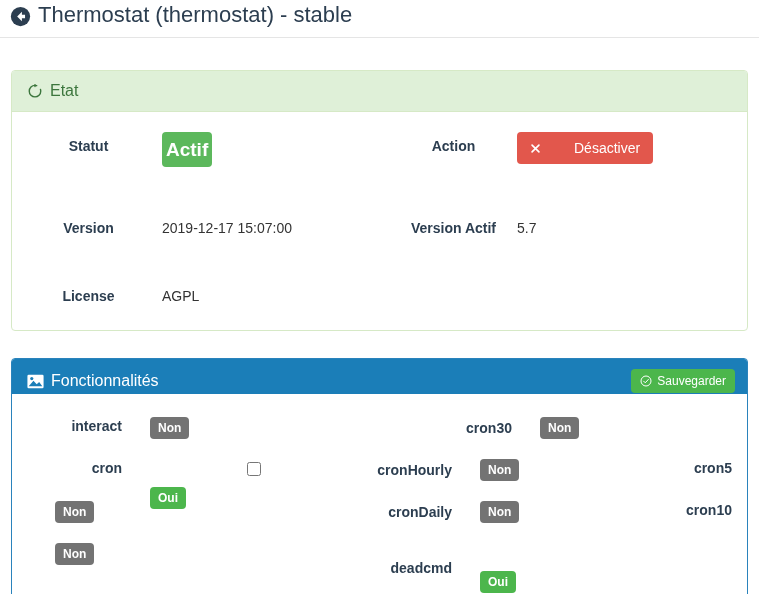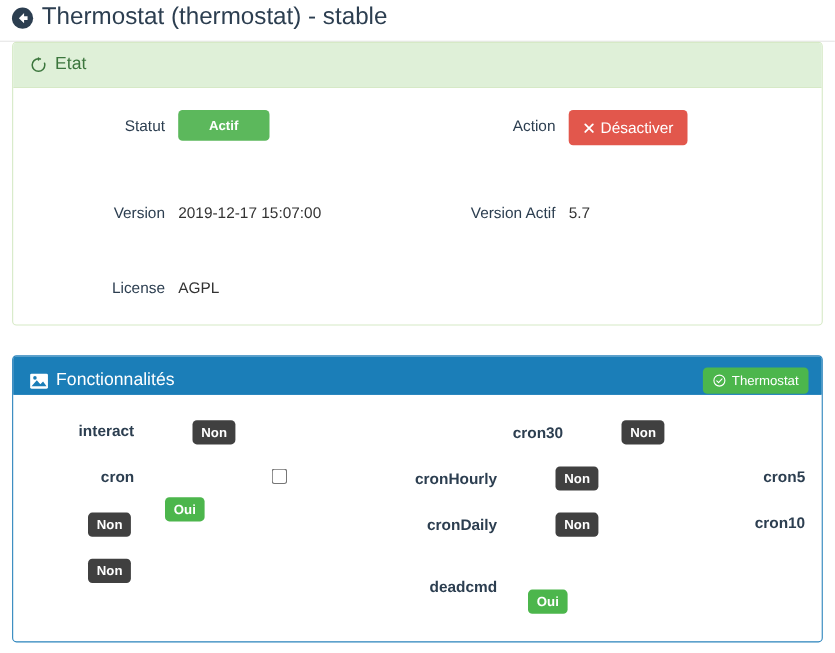--- a/index.html
+++ b/index.html
@@ -44,21 +44,21 @@
 
   
   .panel {
     border-radius: 4px;
     margin: 0 11px;
     box-sizing: border-box;
     background: #fff;
   }
   .panel-success {
     border: 1px solid #d6e9c6;
-    margin-top: 0;
+    margin-top: 32px;
   }
   .panel-success > .panel-heading {
     background: #dff0d8;
     color: #3c763d;
     border-bottom: 1px solid #d6e9c6;
     border-top-left-radius: 3px;
     border-top-right-radius: 3px;
     padding: 11px 15px;
     font-size: 16px;
     line-height: 18px;
@@ -96,23 +96,23 @@
   }
 
   
   .state-grid {
     display: grid;
     grid-template-columns: 135px 240px 115px 1fr;
     row-gap: 0;
     align-items: start;
   }
   .state-label {
-    font-weight: normal;
-    font-size: 14px;
-    text-align: right;
+    font-weight: bold;
+    font-size: 14px;
+    text-align: center;
     padding: 9px 12px 9px 0;
     line-height: 20px;
     color: #2c3e50;
   }
   .state-value {
     font-size: 14px;
     padding: 9px 0;
     line-height: 20px;
     color: #333;
   }
@@ -125,40 +125,41 @@
     display: inline-block;
     font-size: 13px;
     font-weight: bold;
     line-height: 1;
     color: #fff;
     border-radius: 4px;
     text-align: center;
     vertical-align: middle;
     white-space: nowrap;
   }
-  .label-success { background: #5cb85c; padding: 8px 28px; font-size: 12px; }
+  .label-success { background: #5cb85c; padding: 8px 4px; font-size: 19px; }
   .badge-sm { padding: 5px 8px; font-size: 12px; }
   .badge-green { background: #4cb64c; margin-top: 28px; }
-  .badge-red    { background: #404040; margin-left: 25px; }
+  .badge-red    { background: #737373; }
 
   .btn {
     display: inline-flex;
     align-items: center;
     border: none;
     border-radius: 4px;
     color: #fff;
     font-family: "Liberation Sans", sans-serif;
     cursor: pointer;
     white-space: nowrap;
   }
   .btn-danger {
     background: #e2574c;
     padding: 8px 13px;
     font-size: 14px;
     line-height: 16px;
+    gap: 28px;
   }
   .btn-success-sm {
     background: #4cb64c;
     padding: 5px 9px;
     font-size: 12px;
     line-height: 14px;
   }
   .btn .btn-icon { margin-right: 5px; display: inline-flex; align-items: center; }
 
   
@@ -288,21 +289,21 @@
       </span>
       <span>Fonctionnalités</span>
     </span>
     <button class="btn btn-success-sm">
       <span class="btn-icon">
         <svg width="12" height="12" viewBox="0 0 24 24" aria-hidden="true">
           <circle cx="12" cy="12" r="10" fill="none" stroke="#ffffff" stroke-width="2"></circle>
           <path d="M7.2 12.3 L10.5 15.6 L16.8 8.8" fill="none" stroke="#ffffff" stroke-width="2" stroke-linecap="round" stroke-linejoin="round"></path>
         </svg>
       </span>
-      <span>Thermostat</span>
+      <span>Sauvegarder</span>
     </button>
   </div>
   <div class="panel-body">
     <div class="feature-grid">
 
       <div class="feature-label feature-row-h">interact</div>
       <div class="feature-val feature-row-h">
         <span class="label-badge badge-sm badge-red">Non</span>
       </div>
       <div class="feature-row-h empty"></div>

